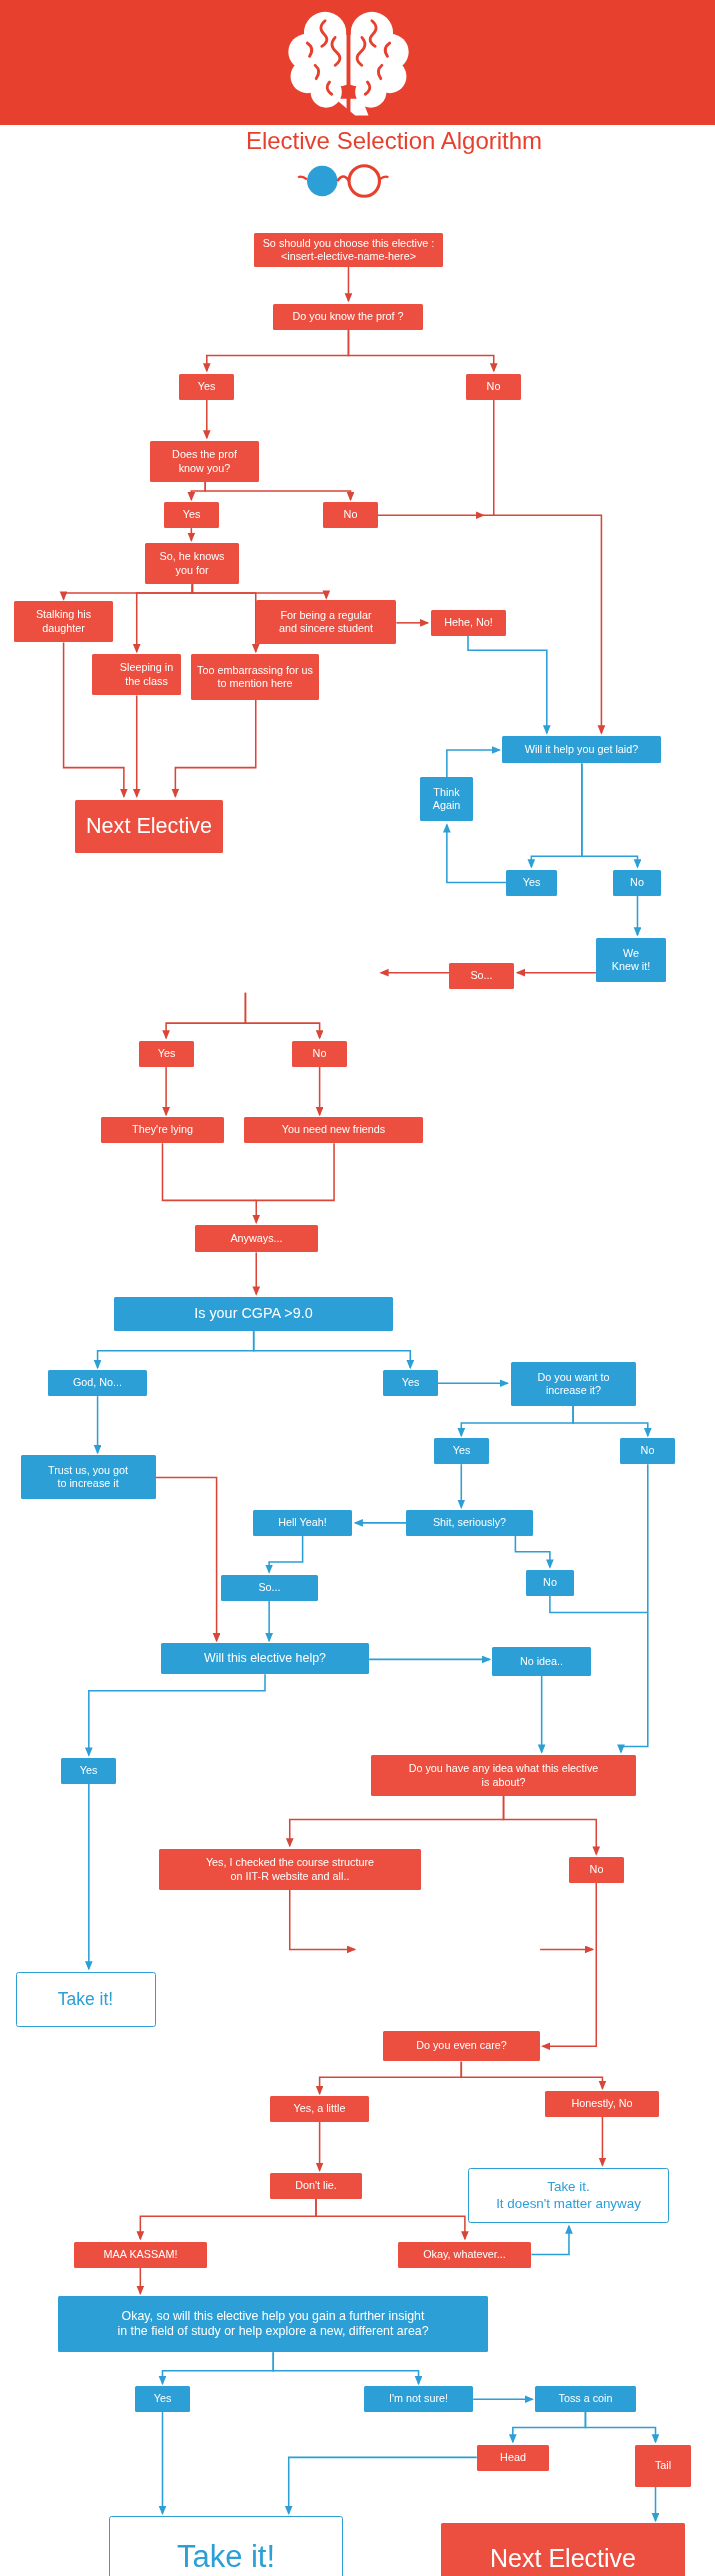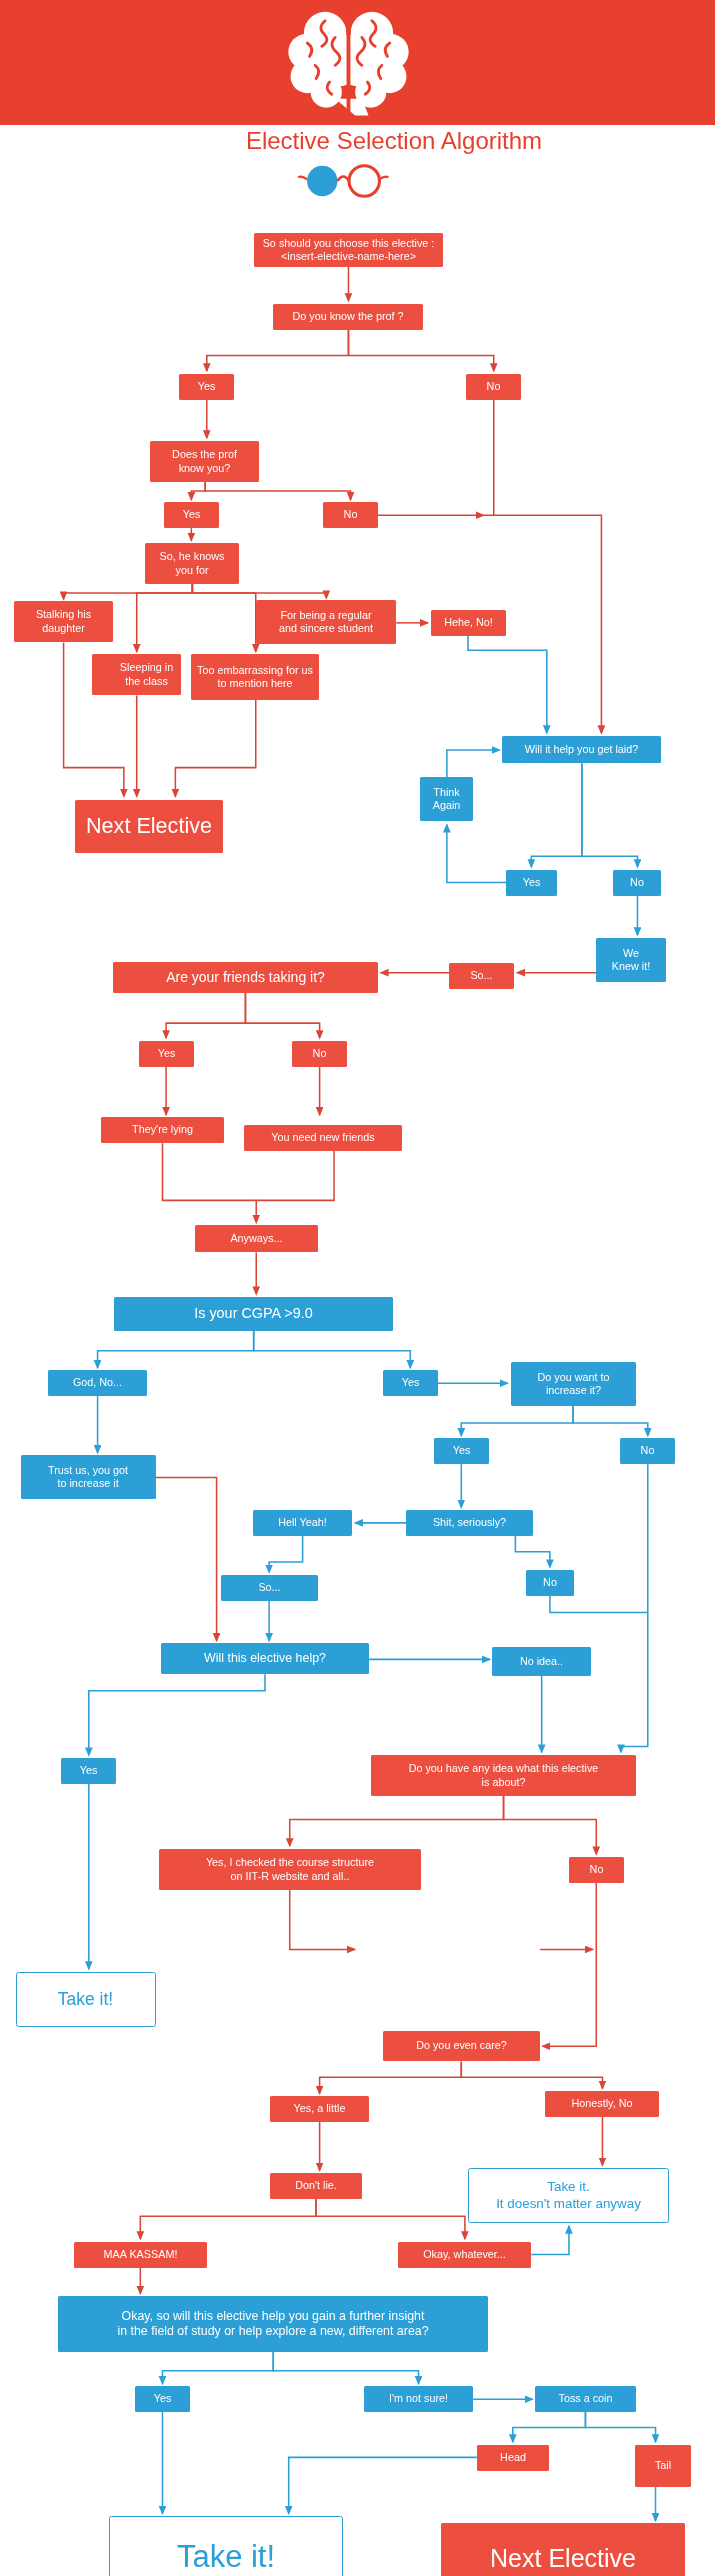--- a/index.html
+++ b/index.html
@@ -167,26 +167,25 @@
 and sincere student</div>
   <div class="n red" style="left:431px;top:610px;width:75px;height:26px;">Hehe, No!</div>
   <div class="n red" style="left:75px;top:800px;width:148px;height:53px;font-size:21.6px;">Next Elective</div>
   <div class="n blue" style="left:502px;top:736px;width:159px;height:27px;">Will it help you get laid?</div>
   <div class="n blue" style="left:420px;top:777px;width:53px;height:44px;">Think
 Again</div>
   <div class="n blue" style="left:506px;top:870px;width:51px;height:26px;">Yes</div>
   <div class="n blue" style="left:613px;top:870px;width:48px;height:26px;">No</div>
   <div class="n blue" style="left:596px;top:938px;width:70px;height:44px;">We
 Knew it!</div>
-  <div class="n red" style="left:113px;top:962px;width:265px;height:31px;font-size:14px;">Are your friends taking it?</div>
   <div class="n red" style="left:449px;top:963px;width:65px;height:26px;">So...</div>
   <div class="n red" style="left:139px;top:1041px;width:55px;height:26px;">Yes</div>
   <div class="n red" style="left:292px;top:1041px;width:55px;height:26px;">No</div>
   <div class="n red" style="left:101px;top:1117px;width:123px;height:26px;">They're lying</div>
-  <div class="n red" style="left:244px;top:1117px;width:158px;height:26px;margin-top:8px;">You need new friends</div>
+  <div class="n red" style="left:244px;top:1117px;width:179px;height:26px;">You need new friends</div>
   <div class="n red" style="left:195px;top:1225px;width:123px;height:27px;">Anyways...</div>
   <div class="n blue" style="left:114px;top:1297px;width:279px;height:34px;font-size:14.4px;">Is your CGPA &gt;9.0</div>
   <div class="n blue" style="left:48px;top:1370px;width:99px;height:26px;">God, No...</div>
   <div class="n blue" style="left:383px;top:1370px;width:55px;height:26px;">Yes</div>
   <div class="n blue" style="left:511px;top:1362px;width:125px;height:44px;">Do you want to
 increase it?</div>
   <div class="n blue" style="left:20.6px;top:1455px;width:135px;height:44px;">Trust us, you got
 to increase it</div>
   <div class="n blue" style="left:434px;top:1438px;width:55px;height:26px;">Yes</div>
   <div class="n blue" style="left:620px;top:1438px;width:55px;height:26px;">No</div>

